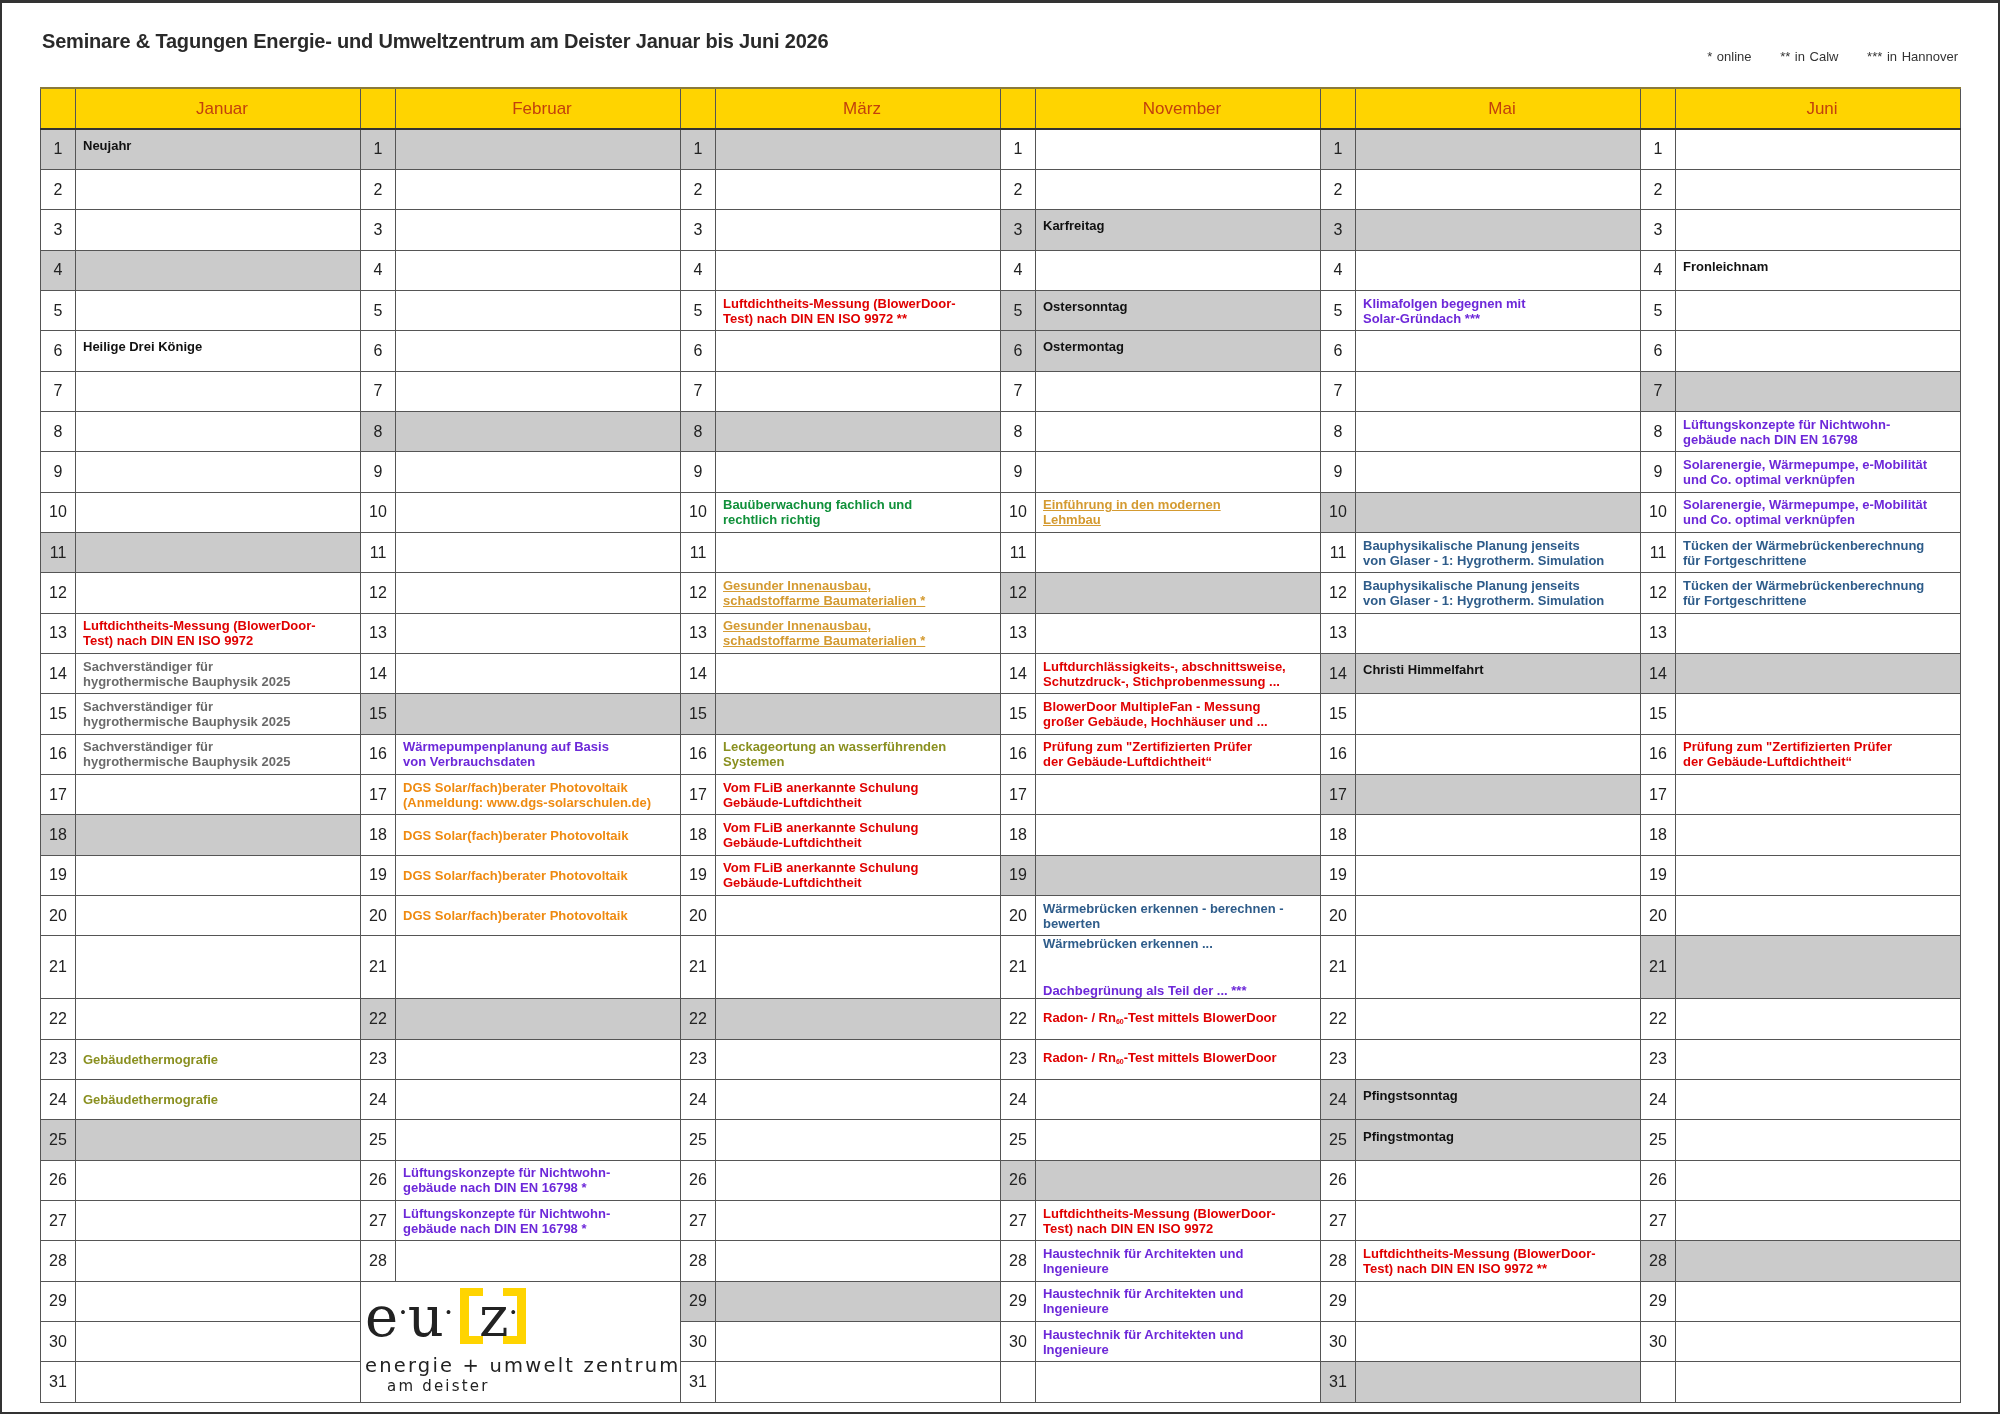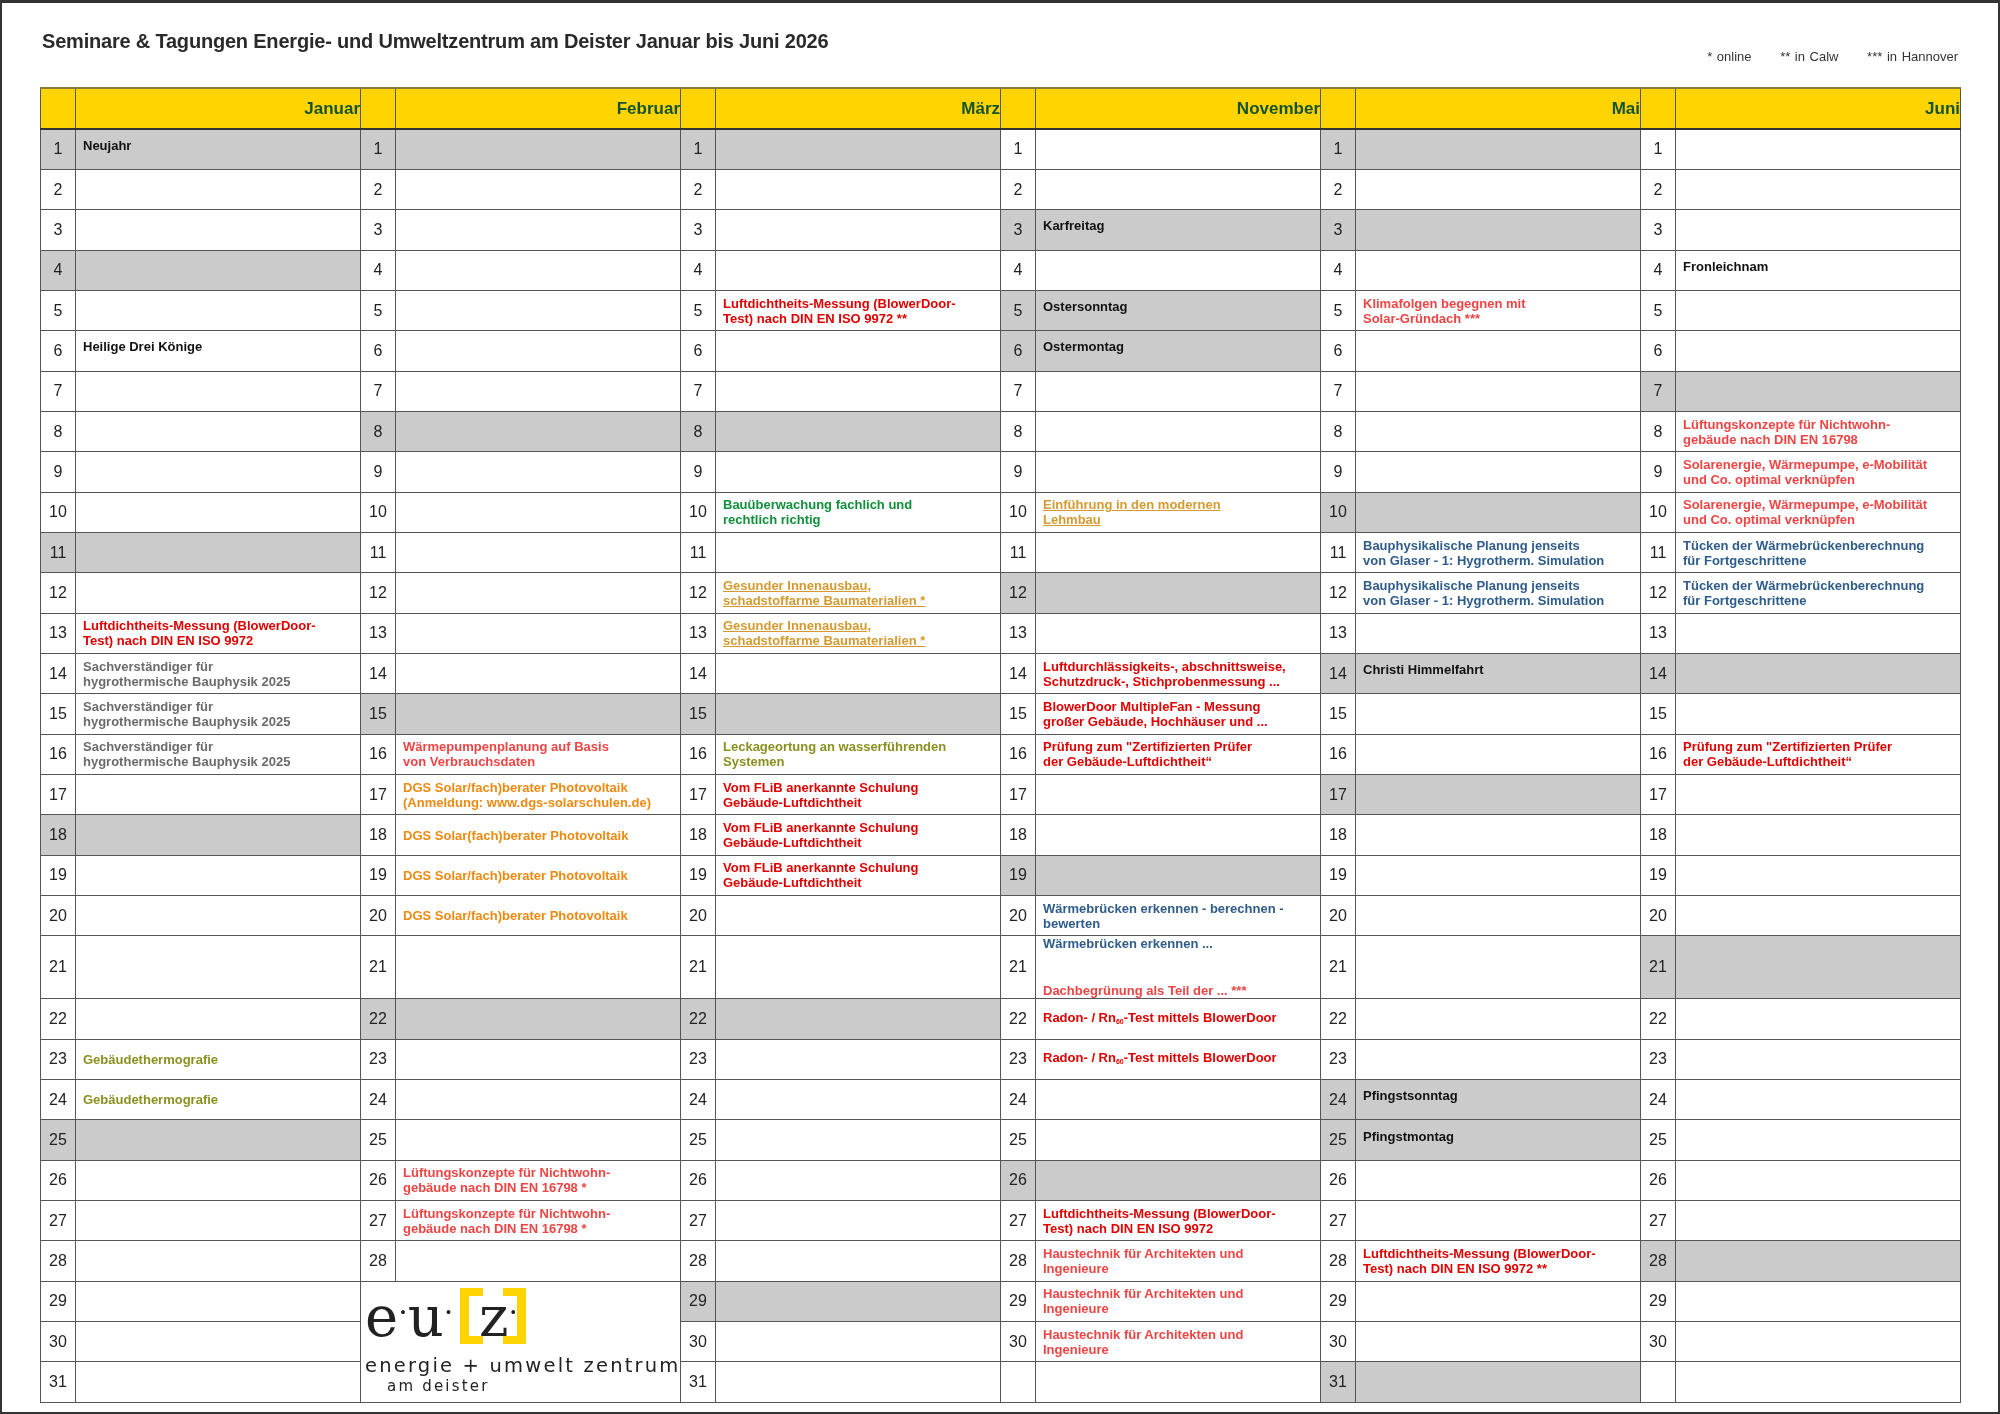--- a/index.html
+++ b/index.html
@@ -4,32 +4,32 @@
 <style>
   * { box-sizing: border-box; margin: 0; padding: 0; }
   html, body { width: 2000px; height: 1414px; background: #ffffff; overflow: hidden; }
   body { font-family: "Liberation Sans", sans-serif; color: #222; position: relative; }
   .frame { position: absolute; left: 0; top: 0; width: 2000px; height: 1414px; border: 2px solid #333; border-top: 3px solid #333; }
   .title { position: absolute; left: 42px; top: 30px; font-size: 20px; font-weight: bold; color: #2a2a2a; letter-spacing: -0.2px; }
   .legend { position: absolute; right: 42px; top: 49px; font-size: 13px; color: #333; word-spacing: 1px; }
   .legend span { margin-left: 24px; }
   table.cal { position: absolute; left: 40px; top: 87px; width: 1920px; border-collapse: collapse; table-layout: fixed; }
   table.cal th, table.cal td { border: 1px solid #555; height: 40.35px; padding: 0; vertical-align: middle; overflow: hidden; }
-  table.cal thead th { background: #ffd400; height: 41px; font-size: 17px; font-weight: bold; color: #14532d; text-align: right; border-top: 2px solid #8a7a3a; border-bottom: 2px solid #333; }
+  table.cal thead th { background: #ffd400; height: 41px; font-size: 17px; font-weight: normal; color: #c2410c; text-align: center; border-top: 2px solid #8a7a3a; border-bottom: 2px solid #333; }
   table.cal thead th.mname { padding-left: 8px; }
   col.num { width: 35px; }
   col.ev { width: 285px; }
   td.num { font-size: 16px; text-align: center; color: #222; }
   td.ev { padding: 0 7px 0 7px !important; font-size: 13px; font-weight: bold; line-height: 15px; }
   td.ev .txt { display: block; white-space: pre-line; }
   .gray { background: #cbcbcb; }
   .holiday { color: #111; }
   .holiday .txt { margin-top: -8px; }
   .red { color: #e00000; }
-  .blue { color: #ef4444; margin-top: 32px; }
+  .blue { color: #6d28d9; margin-top: 32px; }
   .steel { color: #2e5c8a; }
   .orange { color: #ef8a10; }
   .ochre { color: #d49a30; text-decoration: underline; }
   .olive { color: #8a9020; }
   .green { color: #10903a; }
   .graytxt { color: #6a6a6a; }
   sub { font-size: 7px; vertical-align: -2px; }
   .logo-cell { position: relative; background: #fff; }
   .logo { position: absolute; left: 4px; top: 6px; width: 310px; }
   .logo .mark { font-family: "DejaVu Serif", serif; font-size: 56px; color: #222; line-height: 56px; position: relative; height: 62px; }

